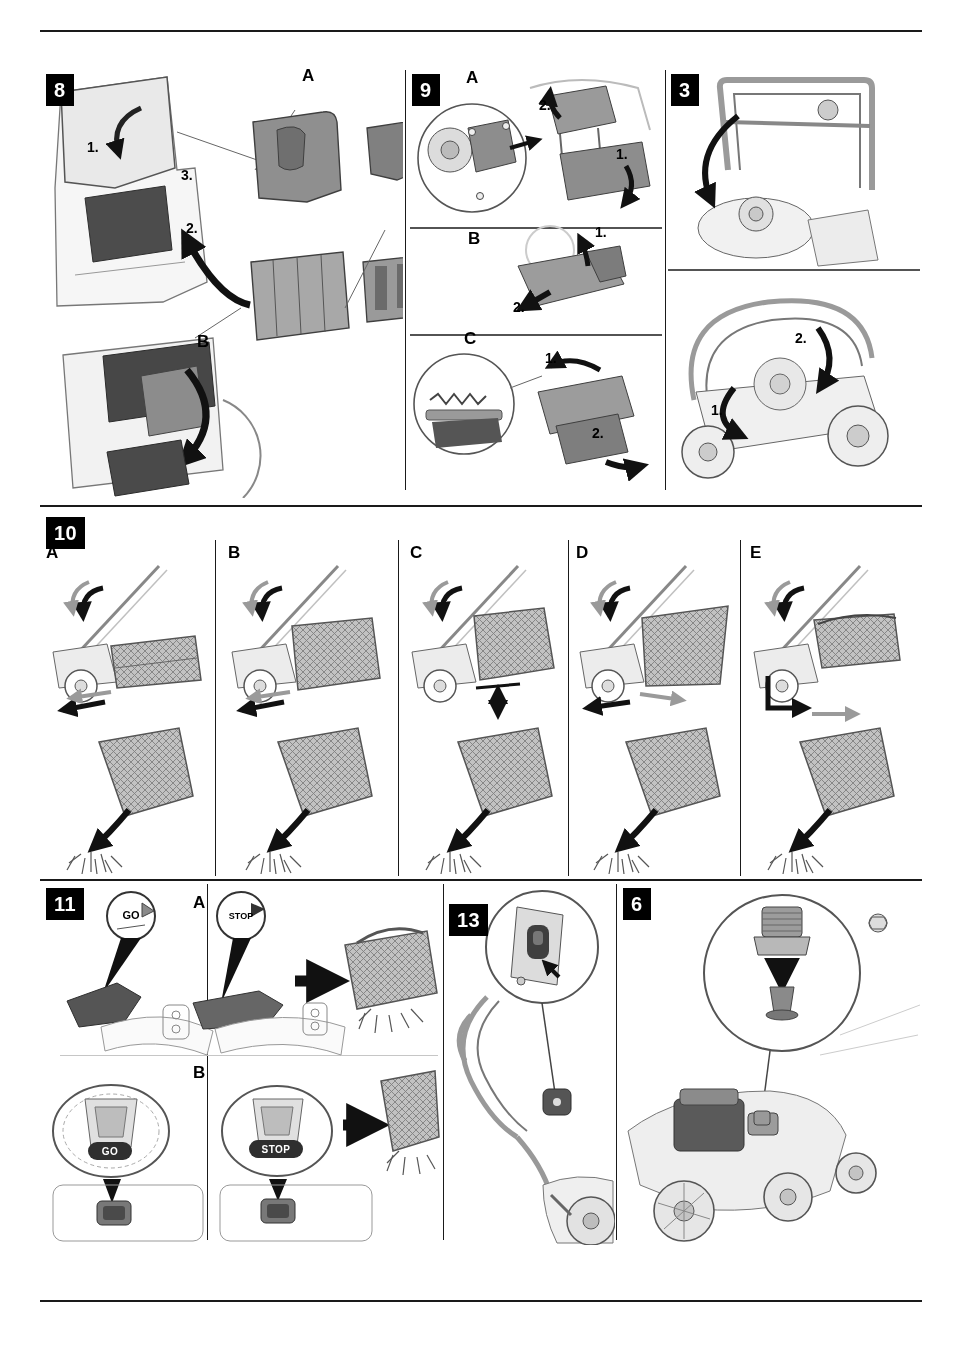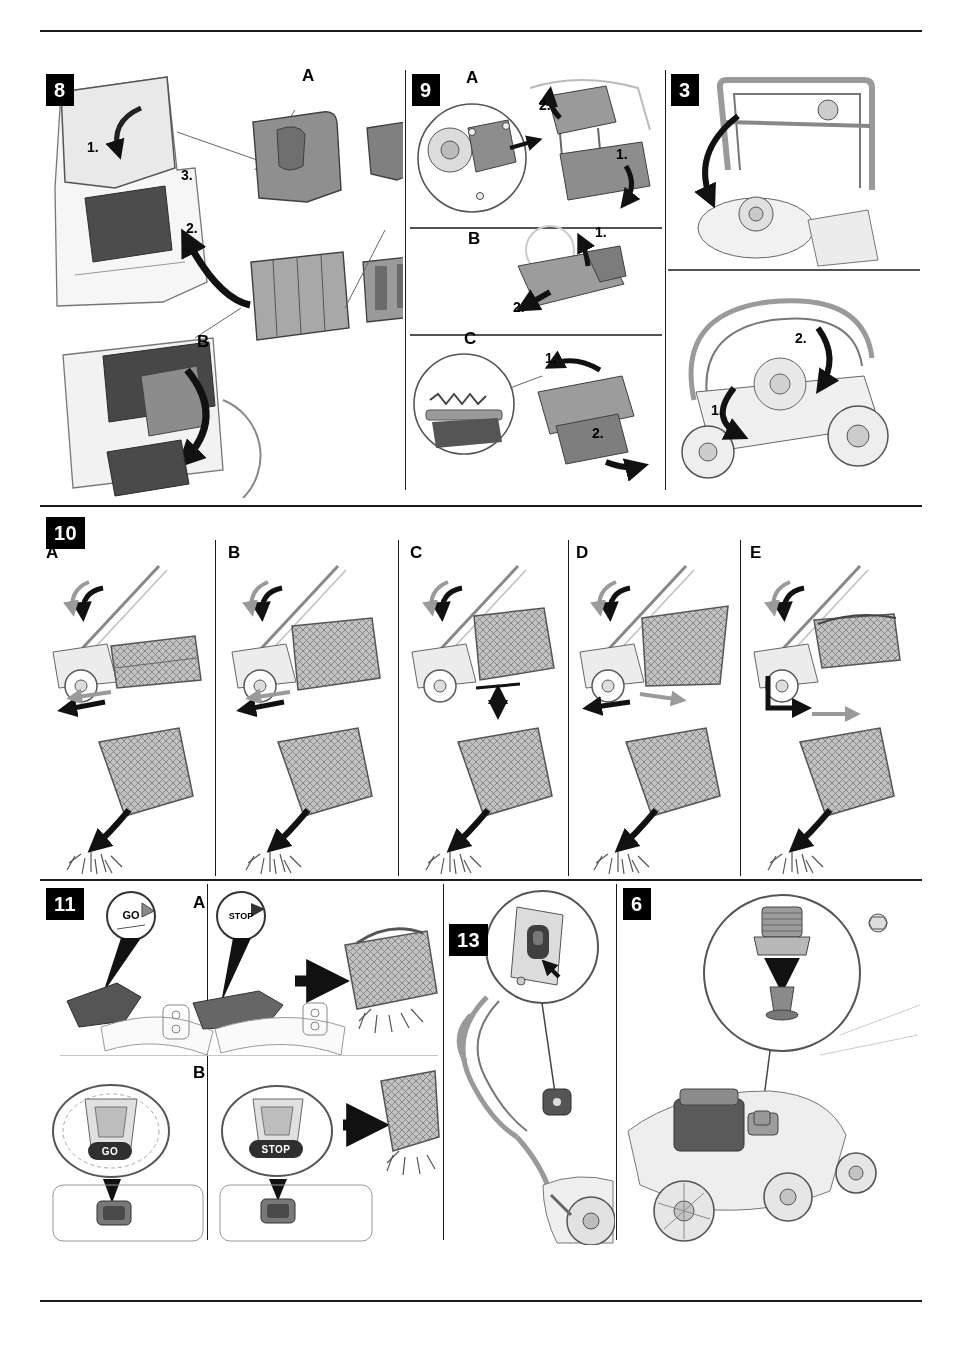--- a/index.html
+++ b/index.html
@@ -303,21 +303,21 @@
     <path d="M24 130 Q 4 150 18 176" fill="none" stroke="#999" stroke-width="5"></path>
     <line x1="95" y1="118" x2="108" y2="208" stroke="#444" stroke-width="1.5"></line>
     <rect x="96" y="204" width="28" height="26" rx="6" fill="#555" stroke="#2e2e2e"></rect>
     <circle cx="110" cy="217" r="4" fill="#ddd"></circle>
     <path d="M70 252 Q 95 280 104 310" fill="none" stroke="#999" stroke-width="5"></path>
     <path d="M96 300 Q 130 286 166 296 L166 358 L110 358 Q 96 330 96 300 Z" fill="#efefef" stroke="#777"></path>
     <circle cx="144" cy="336" r="24" fill="#e2e2e2" stroke="#555" stroke-width="1.5"></circle>
     <circle cx="144" cy="336" r="8" fill="#bdbdbd" stroke="#555"></circle>
     <path d="M104 310 L124 330" stroke="#666" stroke-width="3"></path>
   </svg>
-  <span class="fignum" style="left:449px;top:924px">13</span>
+  <span class="fignum" style="left:449px;top:904px">13</span>
 
   <svg class="svgfig" style="left:620px;top:885px" width="300" height="360" viewBox="0 0 300 360">
     <circle cx="162" cy="88" r="78" fill="#fff" stroke="#555" stroke-width="2"></circle>
     <rect x="142" y="22" width="40" height="30" rx="4" fill="#9c9c9c" stroke="#444"></rect>
     <g stroke="#666">
         <line x1="142" y1="28" x2="182" y2="28"></line>
         <line x1="142" y1="34" x2="182" y2="34"></line>
       <line x1="142" y1="40" x2="182" y2="40"></line>
         <line x1="142" y1="46" x2="182" y2="46"></line>
       </g>

